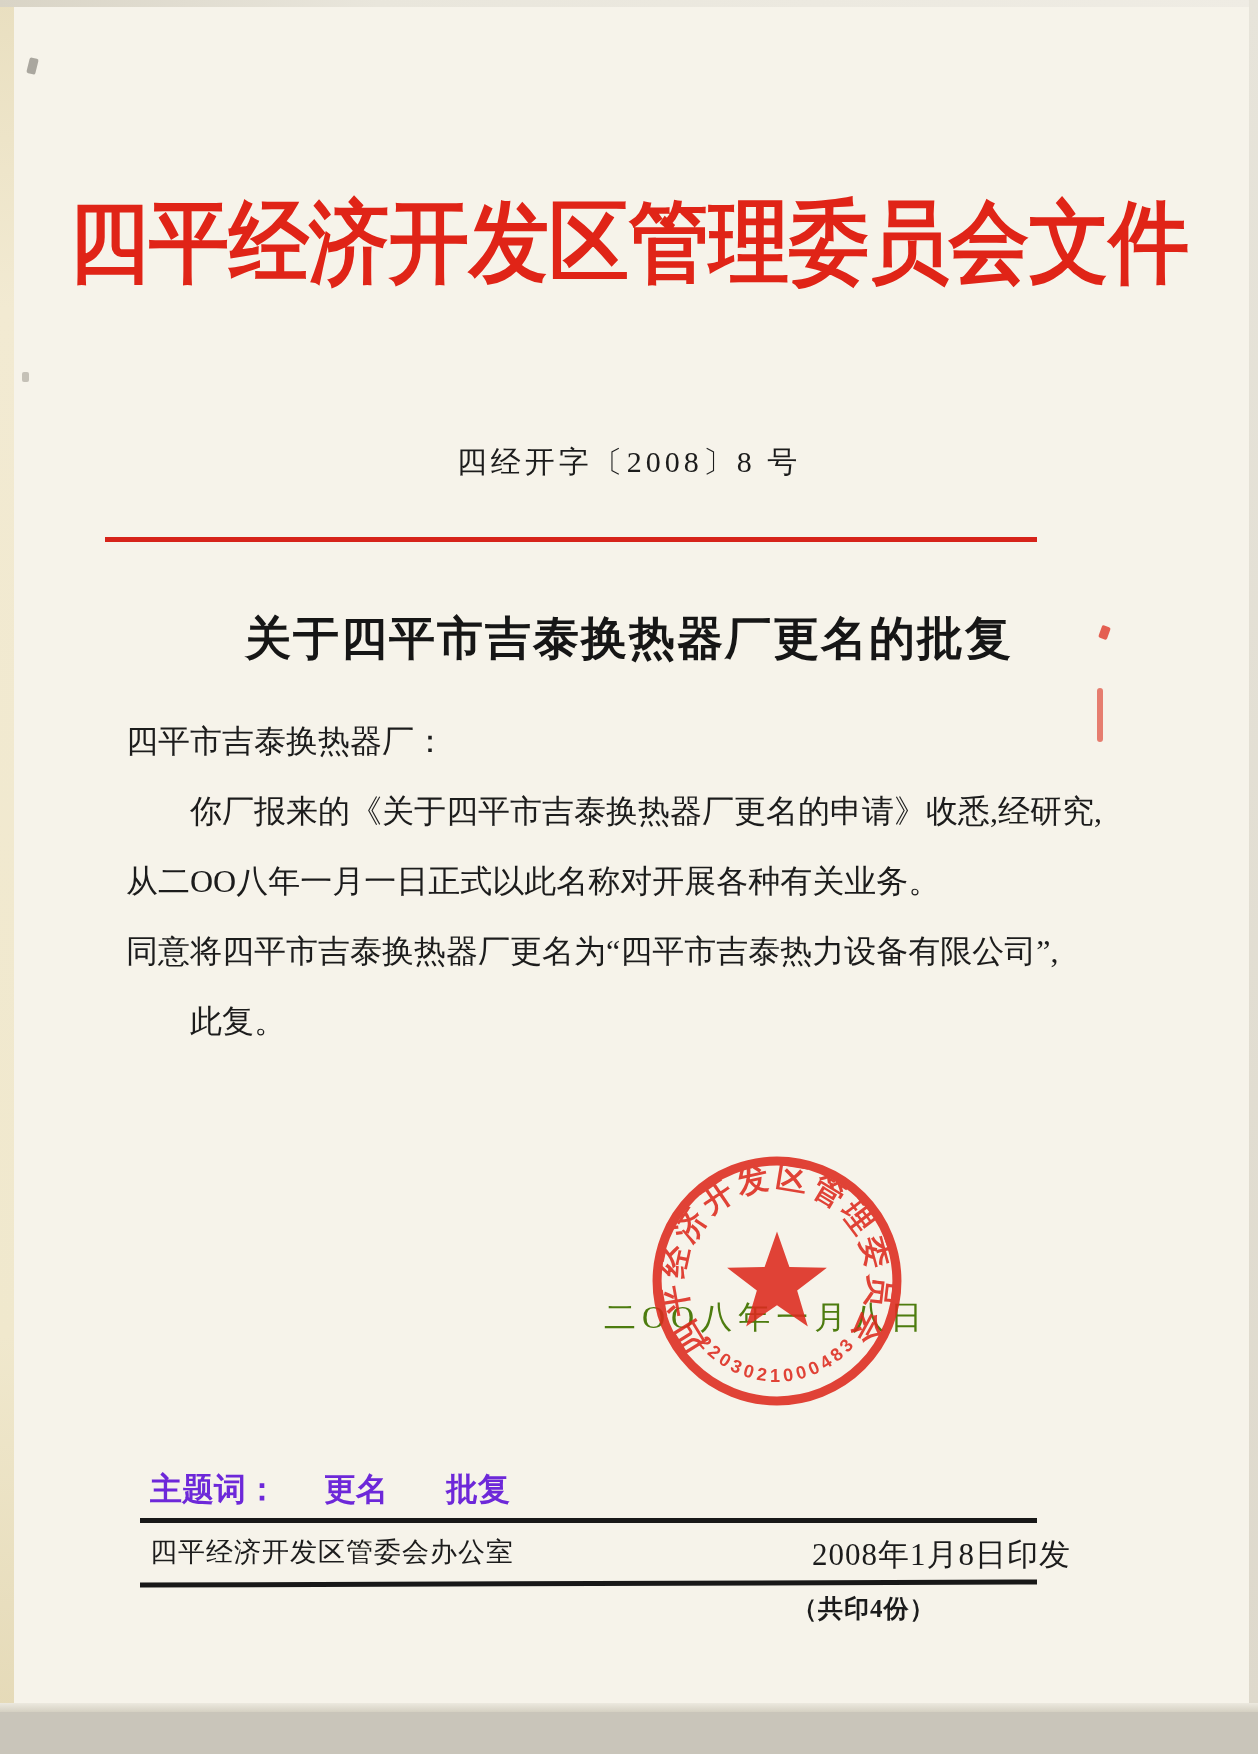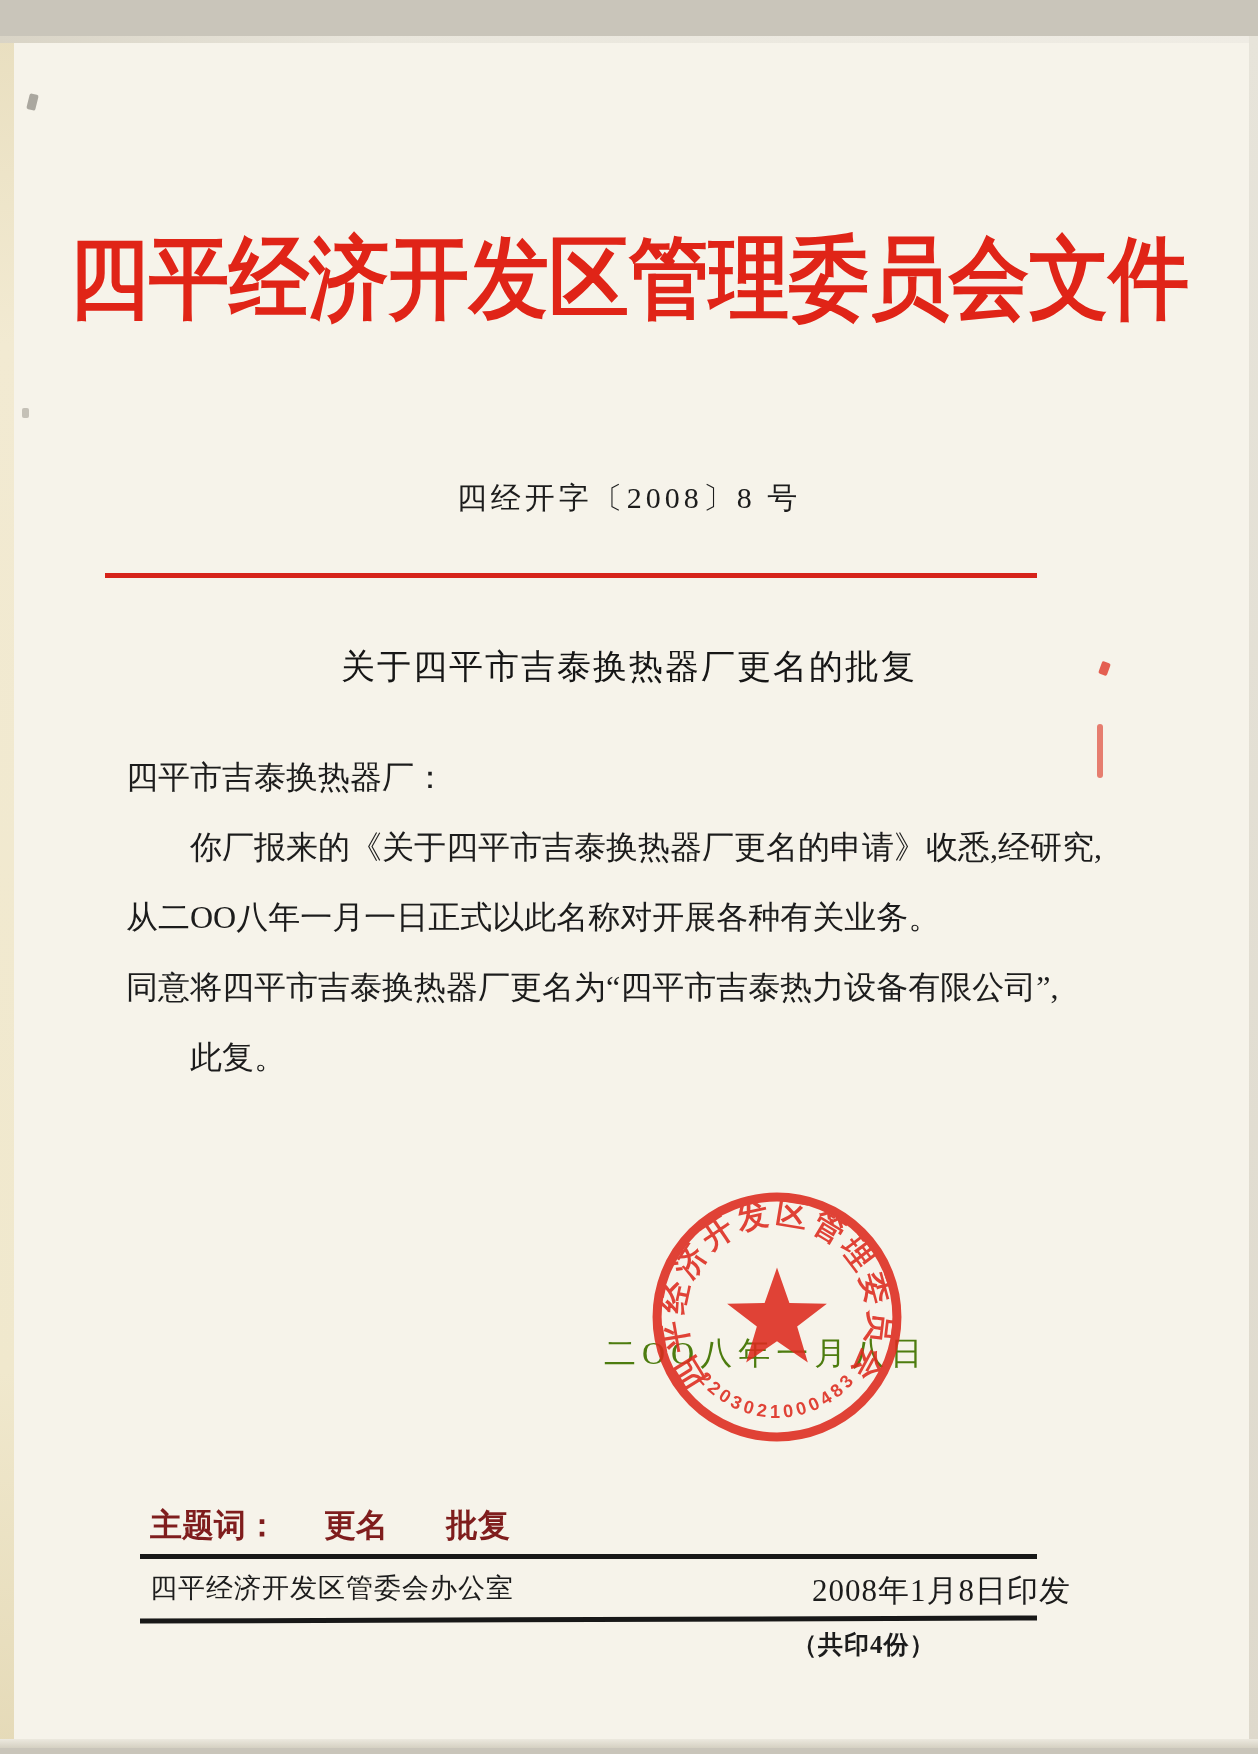--- a/index.html
+++ b/index.html
@@ -1,21 +1,20 @@
 <!DOCTYPE html>
 <html><head>
 <meta charset="utf-8">
 <style>
   html,body { margin:0; padding:0; background:#c9c5ba; }
   .paper {
     position:relative; width:1258px; height:1712px;
     background:#f6f3ea; overflow:hidden;
     font-family:"Liberation Serif","DejaVu Serif",serif;
     color:#1c1c1c;
-    margin-top:36px;
   }
   
   .edge-left   { position:absolute; left:0; top:0; bottom:0; width:14px;
                  background:linear-gradient(180deg,#e9dfc0,#f2ead2 18%,#f0e8cd 78%,#e5dab8); }
   .edge-top    { position:absolute; left:0; top:0; right:0; height:7px;
                  background:linear-gradient(90deg,#d9d4c6,#e9e6dc 30%,#efece4); }
   .edge-right  { position:absolute; right:0; top:0; bottom:0; width:9px;
                  background:linear-gradient(180deg,#e7e4da,#ded9cc); }
   .edge-bottom { position:absolute; left:0; bottom:0; right:0; height:9px;
                  background:linear-gradient(0deg,#d5d0c2,#ece9df); }
@@ -37,40 +36,40 @@
     position:absolute; top:442px; left:0; right:0; text-align:center;
     font-size:30px; letter-spacing:4px;
   }
   .red-rule {
     position:absolute; top:537px; left:105px; width:932px; height:5px;
     background:#d6231a;
   }
   .doc-title {
     position:absolute; top:608px; left:0; right:0; margin:0; text-align:center;
     font-family:"Liberation Sans","DejaVu Sans",sans-serif;
-    font-weight:normal; font-size:34px; letter-spacing:2px; color:#161616;
+    font-weight:bold; font-size:46px; letter-spacing:2px; color:#161616;
   }
   .body-block {
     position:absolute; top:706px; left:126px; width:1016px; font-size:32px;
   }
   .body-block p { margin:0; line-height:70px; white-space:nowrap; }
   .indent { text-indent:64px; }
 
   .issue-date {
     position:absolute; top:1296px; left:604px; font-size:32px;
     letter-spacing:6px; z-index:1; color:#4d7c0f;
   }
   .stamp {
     position:absolute; left:646px; top:1150px; width:262px; height:262px;
     z-index:2; opacity:.88;
   }
   .keywords-row {
     position:absolute; top:1468px; left:150px; display:flex; align-items:baseline;
     font-family:"Liberation Sans","DejaVu Sans",sans-serif;
-    font-weight:bold; font-size:32px; color:#7f1d1d;
+    font-weight:bold; font-size:32px; color:#6d28d9;
   }
   .keywords-row .kw-label { margin-right:46px; }
   .keywords-row .kw-1     { margin-right:58px; }
   .black-rule { position:absolute; left:140px; width:897px; height:5px; background:#181818; }
   .rule-1 { top:1518px; }
   .rule-2 { top:1581px; transform:rotate(-0.2deg); }
   .issuer {
     position:absolute; top:1534px; left:150px; font-size:27px; letter-spacing:1px;
   }
   .print-date {

